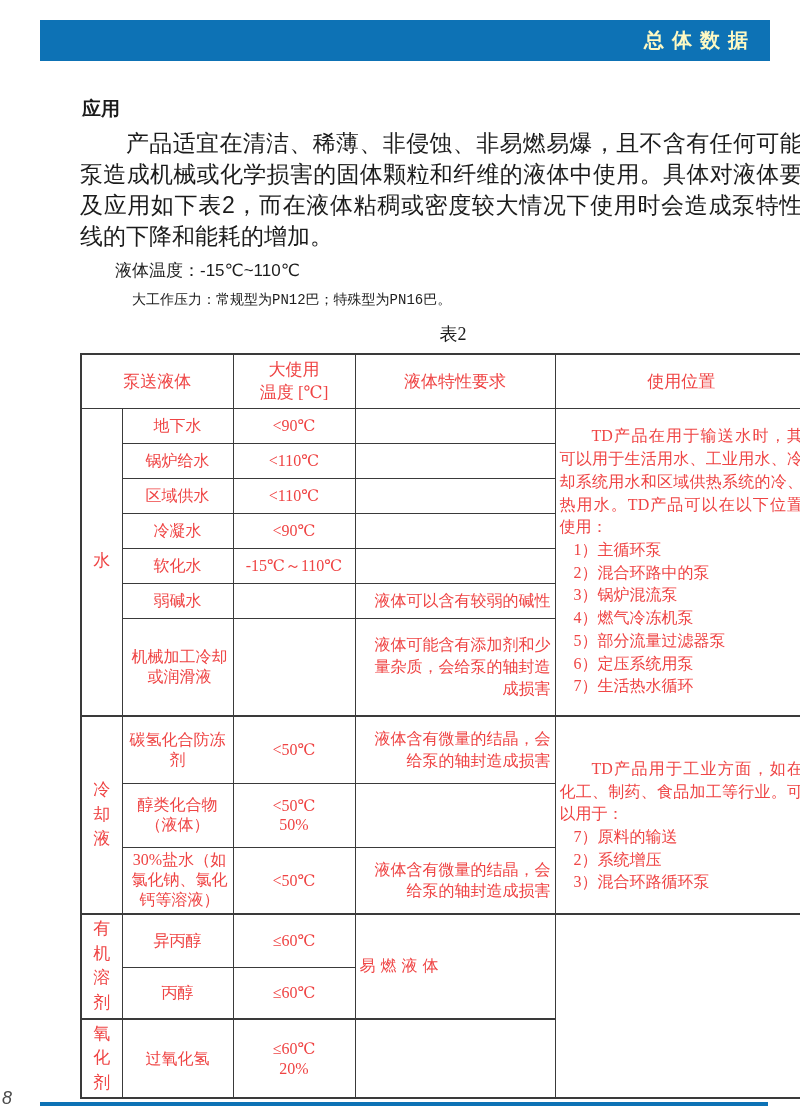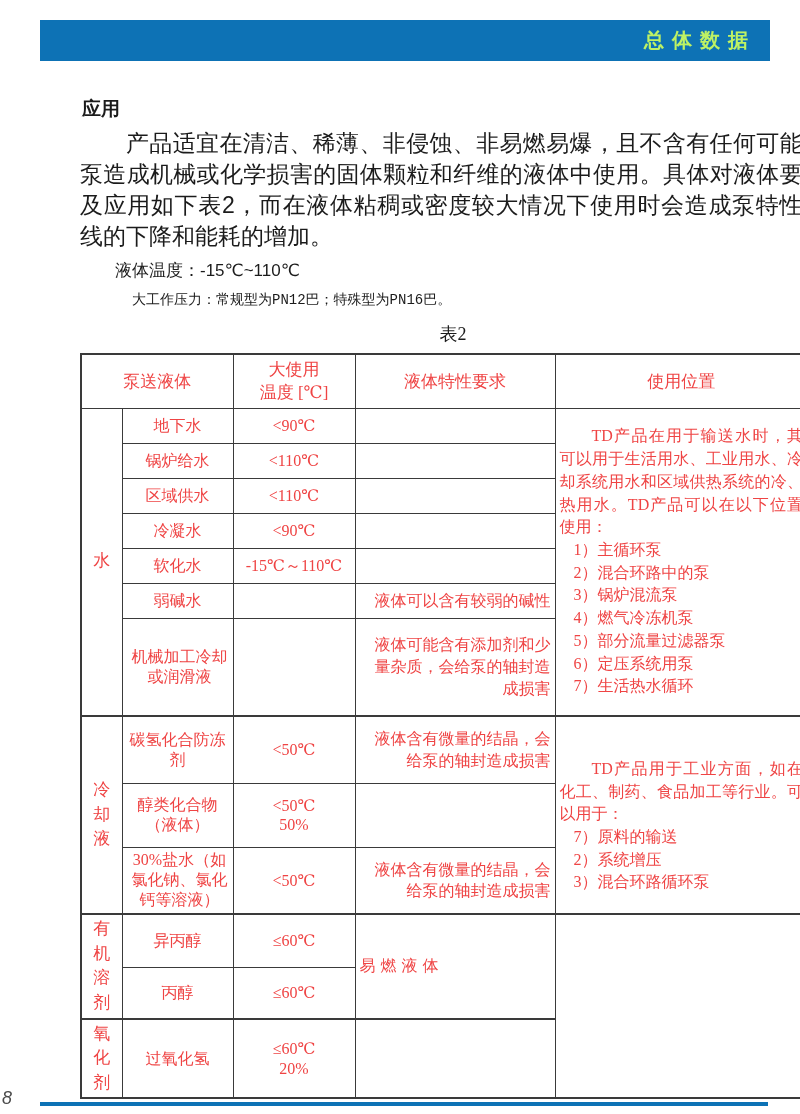--- a/index.html
+++ b/index.html
@@ -19,21 +19,21 @@
     position: absolute;
     left: 40px; top: 20px;
     width: 730px; height: 41px;
     background: var(--accent, #0d72b5);
     display: flex;
     align-items: center;
     justify-content: flex-end;
     padding-right: 14px;
   }
   .topbar .title {
-    color: #bef264;
+    color: #fef9c3;
     font-size: 20px;
     font-weight: bold;
     letter-spacing: 8px;
   }
   
   .content {
     position: absolute;
     left: 40px; top: 96px;
     width: 786px;
     padding-left: 40px;

